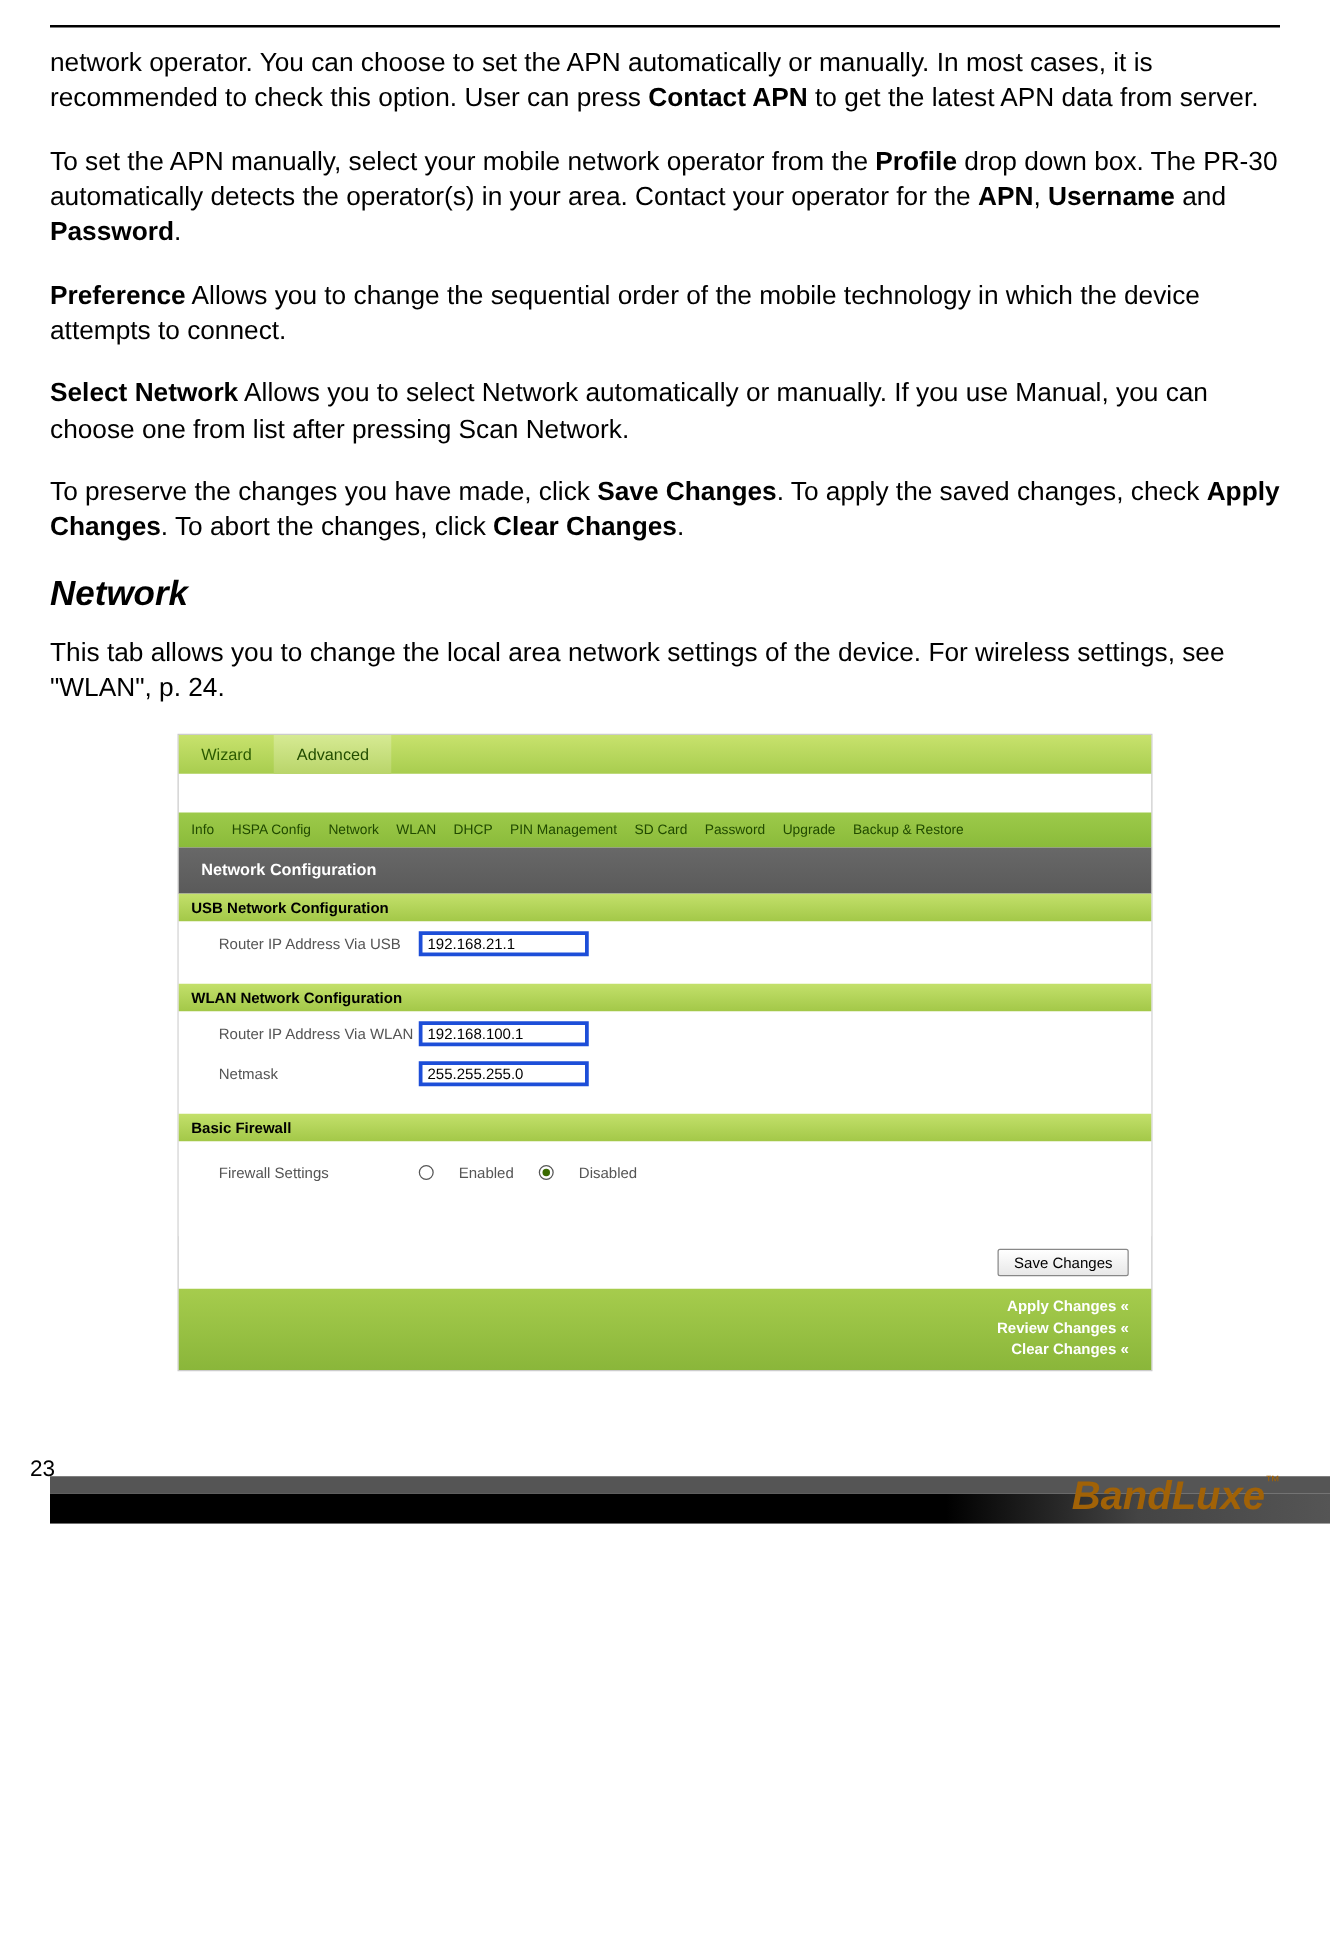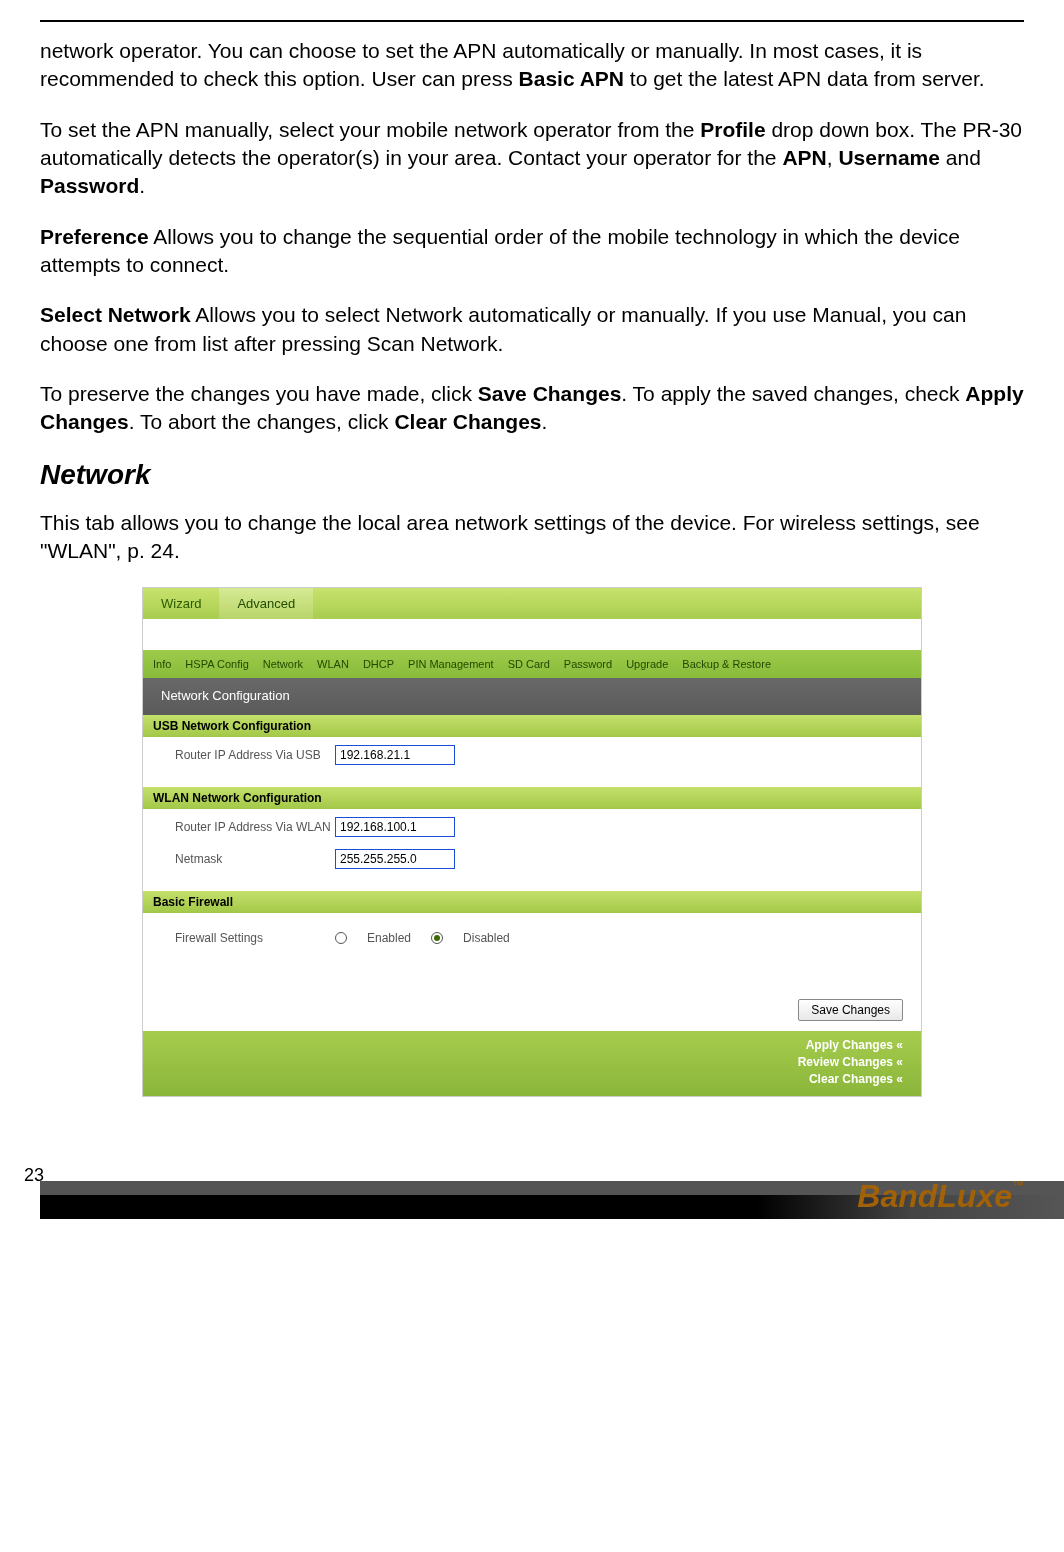--- a/index.html
+++ b/index.html
@@ -11,47 +11,47 @@
 .section-heading { font-size: 28px; font-weight: bold; font-style: italic; margin: 12px 0 18px 0; }
 .screenshot { margin: 18px auto 0 auto; width: 780px; border: 1px solid #ccc; background: #fff; font-family: Verdana, Arial, sans-serif; font-size: 12px; }
 .tabs-top { display: flex; background: linear-gradient(to bottom, #c8e26d, #a8cd4f); }
 .tab-top { padding: 8px 18px; color: #2b5a00; font-size: 13px; }
 .tab-top.active { background: linear-gradient(to bottom, #d6ea93, #b9d56a); color: #224d00; }
 .subtabs { display: flex; background: linear-gradient(to bottom, #9dca4a, #8abb3a); padding: 8px 10px; gap: 14px; align-items: center; flex-wrap: nowrap; margin-top: 31px; }
 .subtab { color: #214a00; font-size: 11px; white-space: nowrap; }
 .section-bar { background: linear-gradient(to bottom, #c3e06b, #a3c848); color: #000; padding: 4px 10px; font-weight: bold; font-size: 12px; margin: 0 -18px; }
 .setting-row { display: flex; align-items: center; padding: 8px 0 4px 14px; }
 .setting-label { width: 160px; color: #555; font-size: 12px; }
-.setting-input { width: 120px; height: 20px; border: 1px solid #1d4ed8; font-size: 12px; padding: 2px 4px; background: #fff; }
+.setting-input { width: 136px; height: 20px; border: 3px solid #1d4ed8; font-size: 12px; padding: 2px 4px; background: #fff; }
 .radio-group { display: flex; align-items: center; gap: 20px; color: #555; font-size: 12px; }
 .radio-cirle { display: inline-block; width: 12px; height: 12px; border: 1px solid #555; border-radius: 50%; background: #fff; position: relative; }
 .radio-cirle.checked:after { content: ''; position: absolute; top: 2px; left: 2px; width: 6px; height: 6px; background: #3a6a00; border-radius: 50%; }
 .spacer { height: 18px; }
 .button-row { text-align: right; padding: 10px 18px 10px 0; }
 .btn { background: linear-gradient(to bottom, #fff, #e8e8e8); border: 1px solid #888; padding: 3px 12px; font-size: 12px; border-radius: 2px; display: inline-block; }
 .apply-row { background: linear-gradient(to bottom, #a6cc4d, #8ab63a); text-align: right; padding: 6px 18px 8px 18px; }
 .link-text { color: #fff; font-weight: bold; font-size: 12px; line-height: 1.4; }
 .page-no { position: absolute; left: 24px; font-size: 18px; color: #000; }
 .footer { position: relative; margin-top: 48px; height: 54px; }
 .footer-bar-top { position: absolute; bottom: 24px; left: 40px; right: 0; height: 14px; background: #555; }
 .footer-bar-bot { position: absolute; bottom: 0; left: 40px; right: 0; height: 24px; background: linear-gradient(to right, #000 70%, #444 85%, #555 100%); }
 .logo { position: absolute; right: 40px; bottom: 4px; font-size: 32px; font-weight: bold; font-style: italic; font-family: Arial, sans-serif; color: #a16207; }
 .logo .tm { font-size: 12px; vertical-align: top; font-style: normal; font-weight: normal; }
 .panel-content { background: #fff; padding: 0 18px 12px 18px; }
 .heading-bar { background: linear-gradient(to bottom, #686868, #5a5a5a); padding: 10px 18px 12px 18px; }
-.heading-text { color: #fff; font-weight: normal; font-size: 13px; }
+.heading-text { color: #fff; font-weight: bold; font-size: 13px; }
 </style>
 </head>
 <body>
 
 <div class="page">
   <div class="top-line"></div>
 
   <p class="body-text">
-    <span>network operator. You can choose to set the APN automatically or manually. In most cases, it is recommended to check this option. User can press </span><b>Basic APN</b><span> to get the latest APN data from server.</span>
+    <span>network operator. You can choose to set the APN automatically or manually. In most cases, it is recommended to check this option. User can press </span><b>Contact APN</b><span> to get the latest APN data from server.</span>
   </p>
 
   <p class="body-text">
     <span>To set the APN manually, select your mobile network operator from the </span><b>Profile</b><span> drop down box. The PR-30 automatically detects the operator(s) in your area. Contact your operator for the </span><b>APN</b><span>, </span><b>Username</b><span> and </span><b>Password</b><span>.</span>
   </p>
 
   <p class="body-text">
     <b>Preference</b><span> Allows you to change the sequential order of the mobile technology in which the device attempts to connect.</span>
   </p>
 

